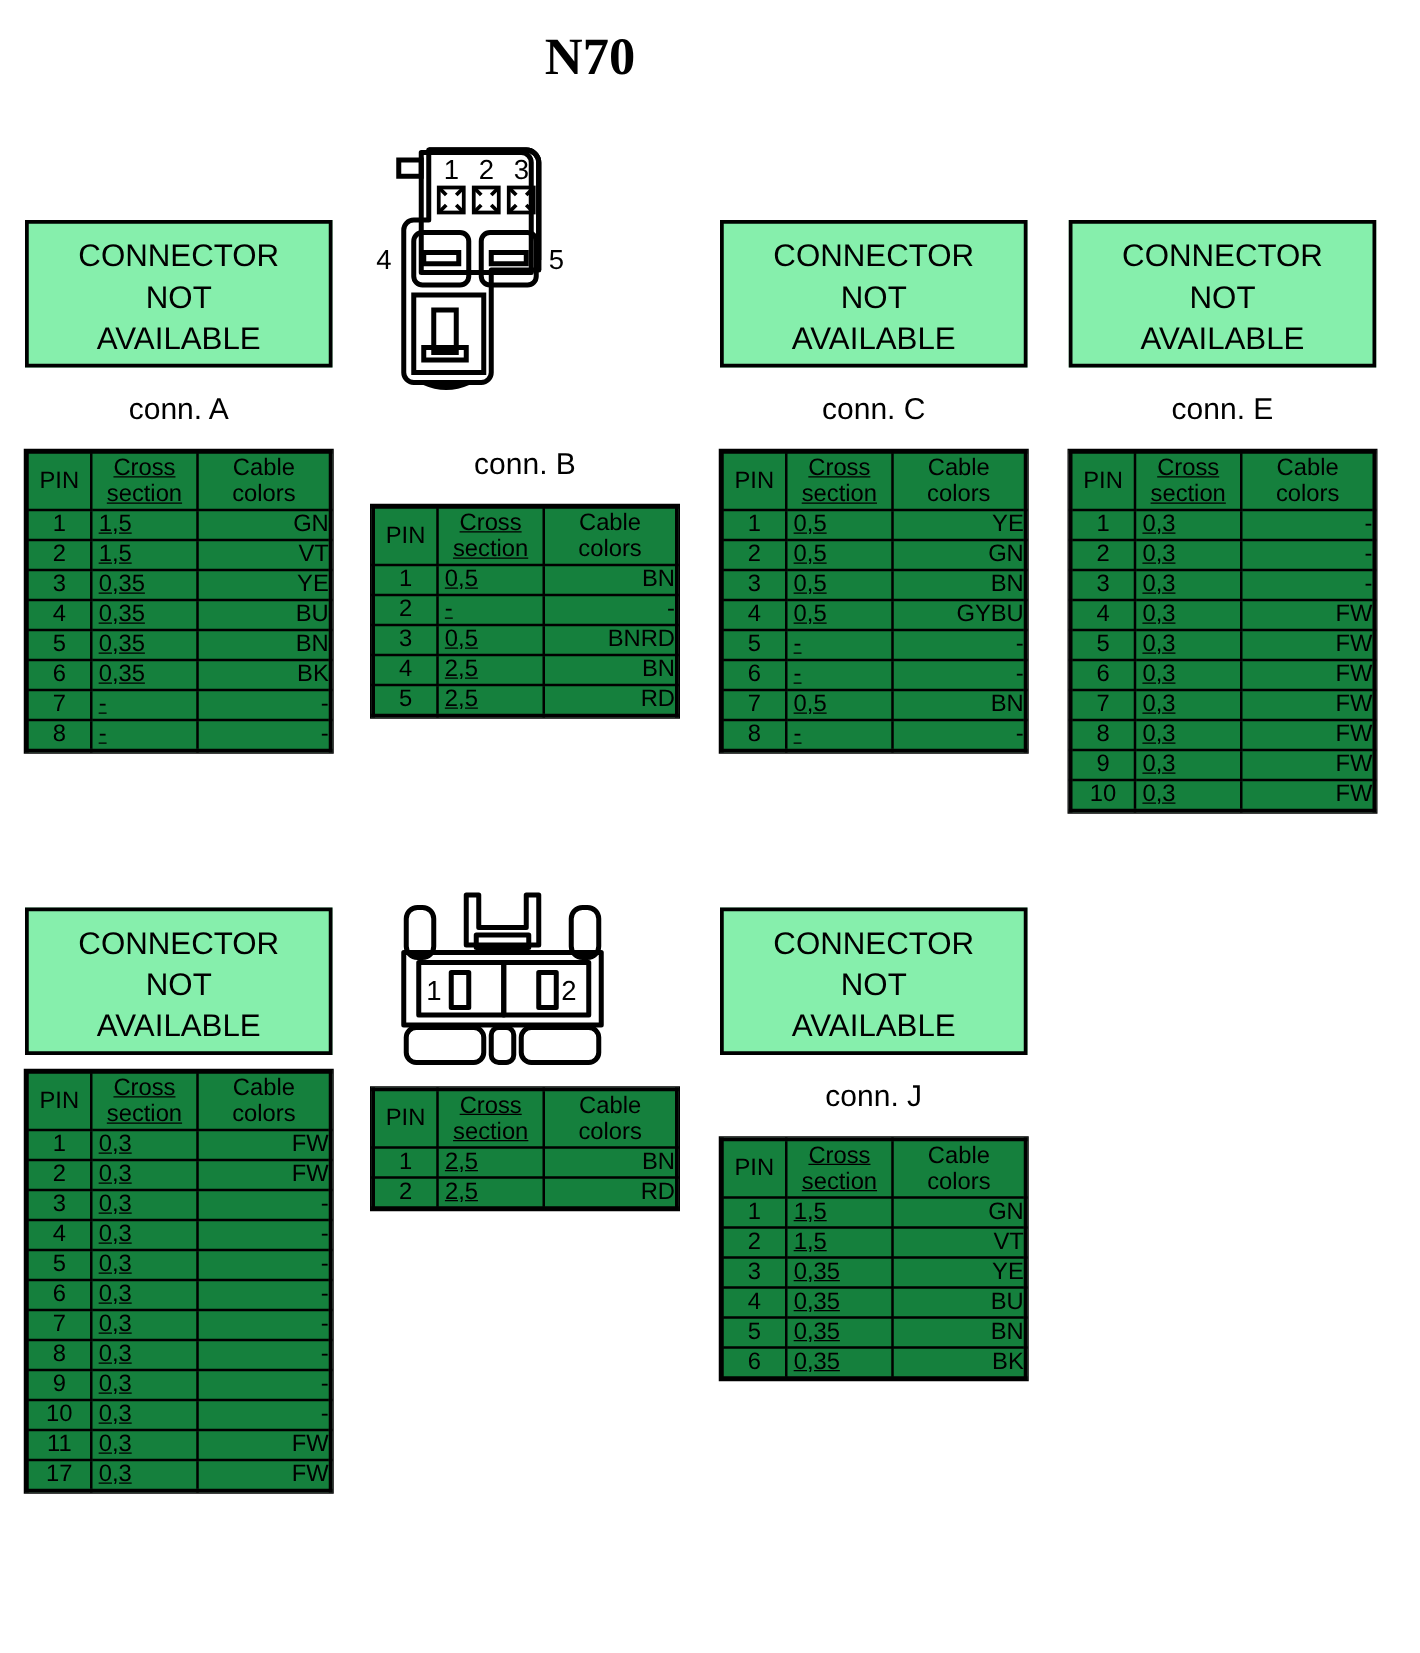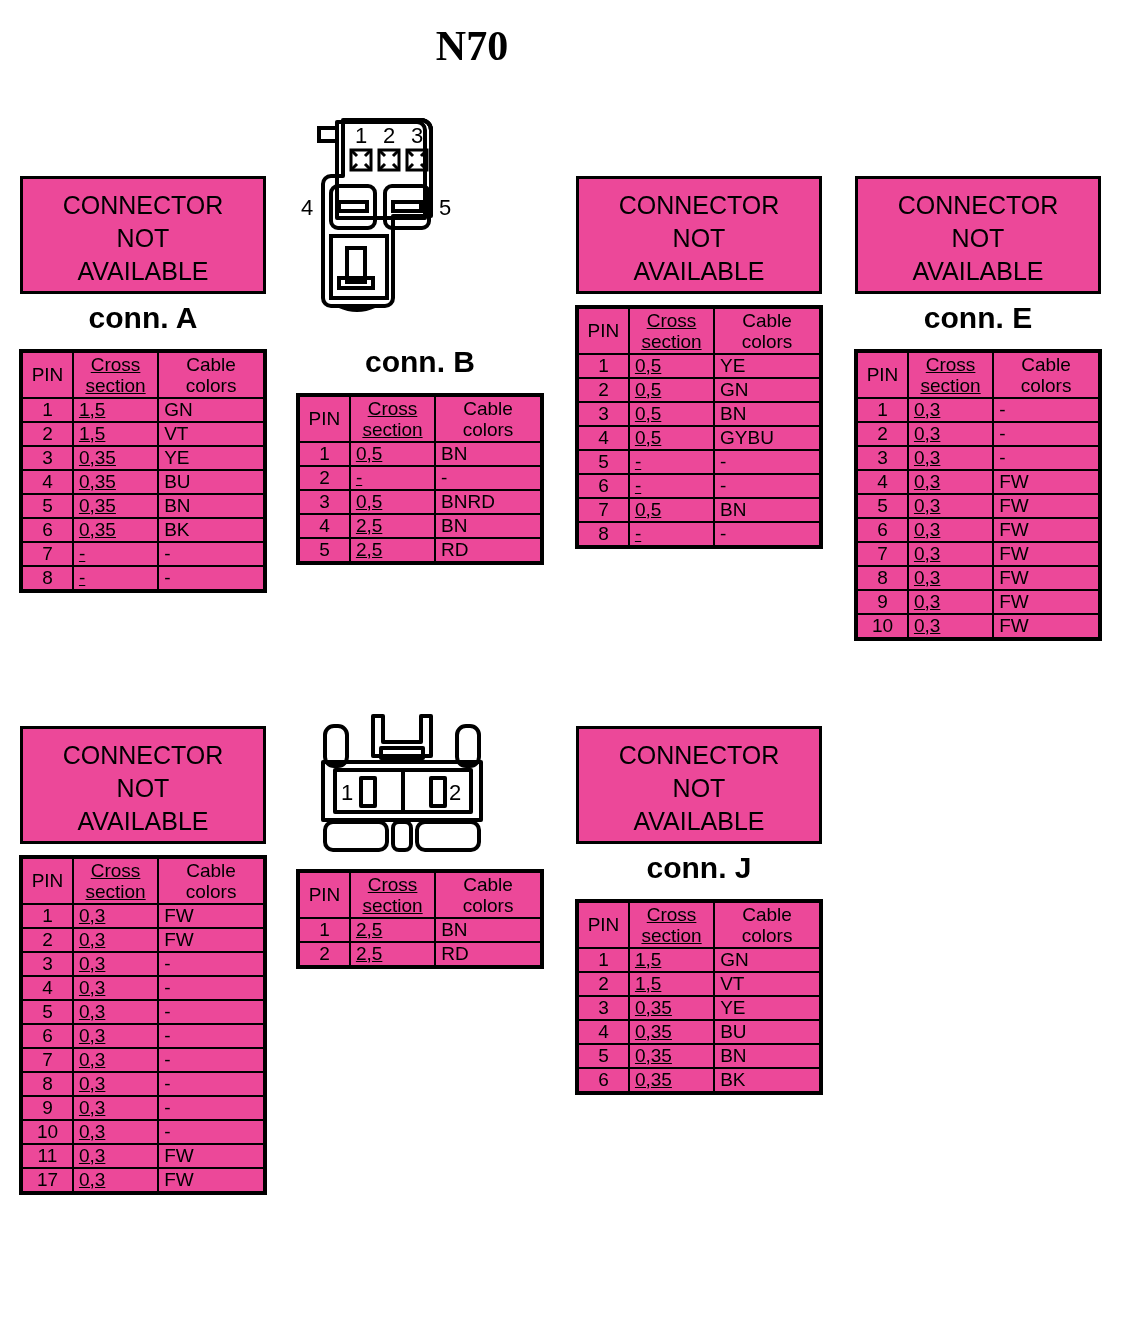--- a/index.html
+++ b/index.html
@@ -37,60 +37,60 @@
   
   .na-box {
     border: 3px solid #000;
     box-sizing: border-box;
     text-align: center;
     font-family: "Liberation Sans", sans-serif;
     font-size: 25px;
     line-height: 33px;
     padding: 10px 6px 10px 6px;
     font-weight: 400;
-    background: #ec4899;
+    background: #86efac;
   }
   .na-box div { white-space: nowrap; }
 
   
   .conn-caption {
     text-align: center;
-    font-size: 30px;
-    font-weight: bold;
+    font-size: 24px;
+    font-weight: normal;
     font-family: "Liberation Sans", sans-serif;
-    margin-top: 4px;
+    margin-top: 14px;
     line-height: 40px;
   }
 
   
   table.pin-table {
     border-collapse: collapse;
     margin-top: 12px;
-    background: #ec4899;
+    background: #15803d;
     font-family: "Liberation Sans", sans-serif;
   }
   table.pin-table td, table.pin-table th {
     border: 2px solid #000;
     font-size: 19px;
     font-weight: 400;
     height: 23px;
     padding: 0;
     box-sizing: border-box;
   }
   table.pin-table thead th {
     font-weight: 400;
     height: 46px;
     vertical-align: middle;
     text-align: center;
     line-height: 21px;
   }
   table.pin-table tbody td { vertical-align: middle; }
   .c-pin   { width: 52px;  text-align: center; }
   .c-cross { width: 86px;  text-align: left; padding-left: 5px !important; text-decoration: underline; }
-  .c-color { width: 108px; text-align: left; padding-left: 5px !important; }
+  .c-color { width: 108px; text-align: right; padding-left: 5px !important; }
   table.pin-table { outline: 1px solid #000; }
   table.pin-table { border: 3px solid #000; }
 
   
   .conn-art { display:block; }
 </style>
 </head>
 <body>
 
 <div id="page-title">N70</div>
@@ -232,20 +232,21 @@
         </tr>
       </tbody>
     </table>
   </div>
 <div class="conn-block" id="blk-C" style="left:576px; top:176px; width:246px;">
     <div class="na-box" style="height:118px;">
       <div>CONNECTOR</div>
       <div>NOT</div>
       <div>AVAILABLE</div>
     </div>
+    <div class="conn-caption">conn. C</div>
     <table class="pin-table">
       <thead>
         <tr>
           <th class="c-pin">PIN</th>
           <th class="c-cross" style="text-align:center;padding-left:0 !important;"><span>Cross</span><br><span>section</span></th>
           <th class="c-color" style="text-align:center;padding-left:0 !important;"><span>Cable</span><br><span>colors</span></th>
         </tr>
       </thead>
       <tbody>
         <tr>

